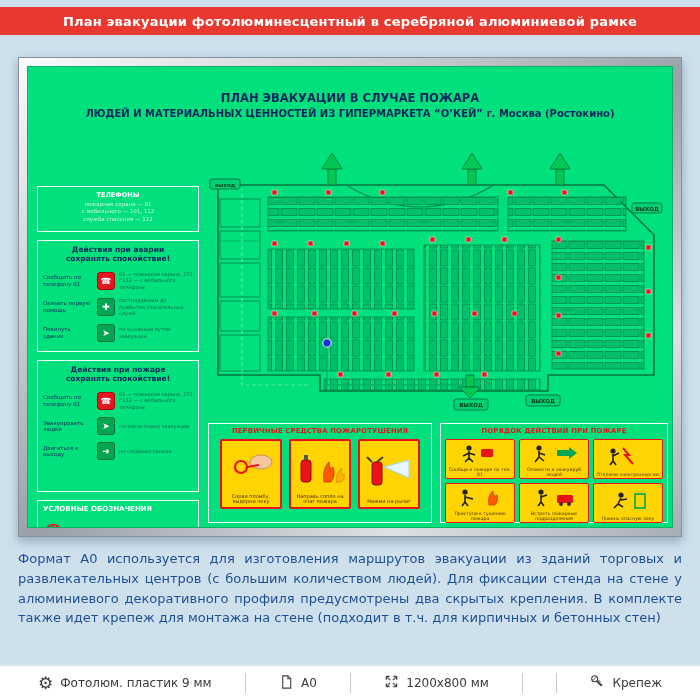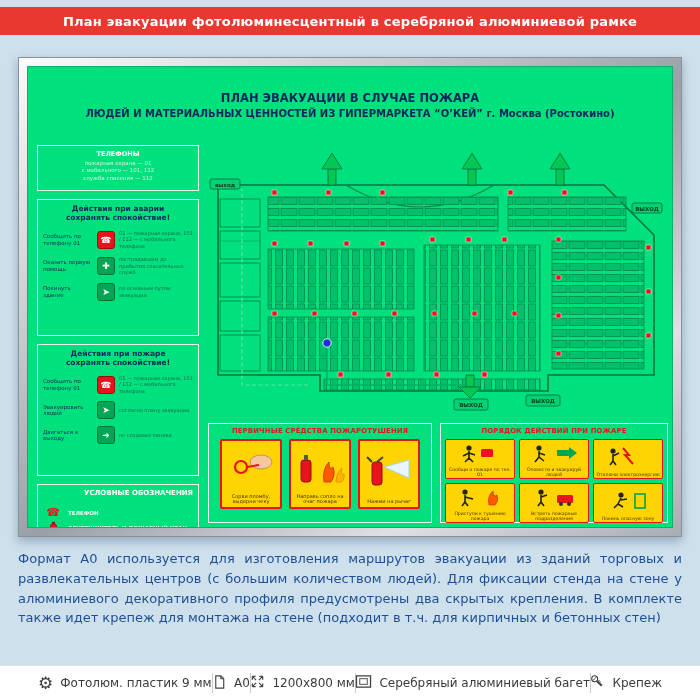--- a/index.html
+++ b/index.html
@@ -24,35 +24,35 @@
   .board{
     position:relative;width:100%;height:100%;box-sizing:border-box;
     background:#00e07c;border:1px solid #0bb263;overflow:hidden;
   }
   .board-title{position:absolute;top:24px;left:0;right:0;text-align:center;color:#07275c;font-weight:bold;}
   .board-title .t1{font-size:11.5px;}
   .board-title .t2{font-size:10px;margin-top:3px;}
   
   .left-col{position:absolute;left:9px;top:78px;width:162px;display:flex;flex-direction:column;gap:8px;}
   .gbox{border:1px solid #eefcff;box-sizing:border-box;padding:4px 5px;}
-  .phones{height:46px;text-align:center;}
+  .phones{height:46px;text-align:center;margin-top:41px;}
   .ph-title{font-size:6.5px;font-weight:bold;color:#ffffff;margin-bottom:2px;}
   .ph-line{font-size:5.5px;color:#c9f7e0;line-height:1.35;}
-  .actionbox{height:137px;}
+  .actionbox{height:112px;}
   .actionbox.fire{height:132px;}
   .box-title{font-size:7.5px;font-weight:bold;color:#07275c;text-align:center;line-height:1.25;}
   .arow{display:flex;align-items:center;gap:4px;margin-top:7px;}
   .alabel{width:50px;font-size:5.5px;color:#0a2f5e;line-height:1.2;}
   .picto{width:16px;height:16px;border-radius:3px;display:flex;align-items:center;justify-content:center;
          color:#fff;font-size:9px;flex:0 0 auto;}
   .picto.red{background:#e8131b;border:1px solid #9c0d12;}
   .picto.green{background:#00a651;border:1px solid #00703a;}
   .anote{flex:1;font-size:5px;color:#0f6e4f;line-height:1.3;}
   .legendbox{height:92px;}
-  .lg-title{font-size:7px;font-weight:bold;color:#ffffff;text-align:right;margin-bottom:10px;}
+  .lg-title{font-size:7px;font-weight:bold;color:#ffffff;text-align:left;margin-bottom:10px;}
   .lrow{display:flex;align-items:center;gap:5px;margin-top:3px;}
   .licon{width:20px;display:flex;justify-content:center;align-items:center;flex:0 0 auto;}
   .llabel{font-size:5.5px;font-weight:bold;color:#f2fff8;}
   .dot{width:7px;height:7px;border-radius:50%;background:#1633d6;border:1px solid #dfe9ff;}
   .phone-glyph{color:#e8131b;font-size:11px;line-height:1;}
   
   .plan{position:absolute;left:180px;top:74px;width:458px;height:272px;}
   svg{font-family:inherit;}
   
   .ypanel{position:absolute;top:356px;height:100px;box-sizing:border-box;border:1px solid #eefcff;padding:3px 4px;}
@@ -418,29 +418,20 @@
       <svg width="15" height="15" viewBox="0 0 16 16" fill="none" stroke="#444444" stroke-width="1.3">
         <path d="M6.5 6.5 L2.5 2.5 M2.5 2.5 H6 M2.5 2.5 V6"></path>
         <path d="M9.5 9.5 L13.5 13.5 M13.5 13.5 H10 M13.5 13.5 V10"></path>
         <path d="M9.5 6.5 L13.5 2.5 M13.5 2.5 H10 M13.5 2.5 V6"></path>
         <path d="M6.5 9.5 L2.5 13.5 M2.5 13.5 H6 M2.5 13.5 V10"></path>
       </svg>
     </span>
     <span>1200х800 мм</span>
   </div>
   <div class="fsep"></div>
-  <div class="fitem">
-    <span>
-      <svg width="17" height="15" viewBox="0 0 18 16">
-          <rect x="1.5" y="2" width="15" height="12" fill="none" stroke="#444444" stroke-width="1.4"></rect>
-          <rect x="5" y="5" width="8" height="6" fill="none" stroke="#444444" stroke-width="1"></rect>
-        </svg>
-    </span>
-    <span>Серебряный алюминиевый багет</span>
-  </div>
   <div class="fsep"></div>
   <div class="fitem">
     <span>
       <svg width="15" height="15" viewBox="0 0 16 16">
           <circle cx="5" cy="5" r="3.2" fill="none" stroke="#444444" stroke-width="1.2"></circle>
           <line x1="3.2" y1="6.8" x2="6.8" y2="3.2" stroke="#444444" stroke-width="1"></line>
           <line x1="7.4" y1="7.4" x2="12.6" y2="12.6" stroke="#444444" stroke-width="2.4"></line>
           <line x1="9.2" y1="6.4" x2="11" y2="8.2" stroke="#444444" stroke-width="1"></line>
           <line x1="7.6" y1="8" x2="9.4" y2="9.8" stroke="#444444" stroke-width="1"></line>
         </svg>

